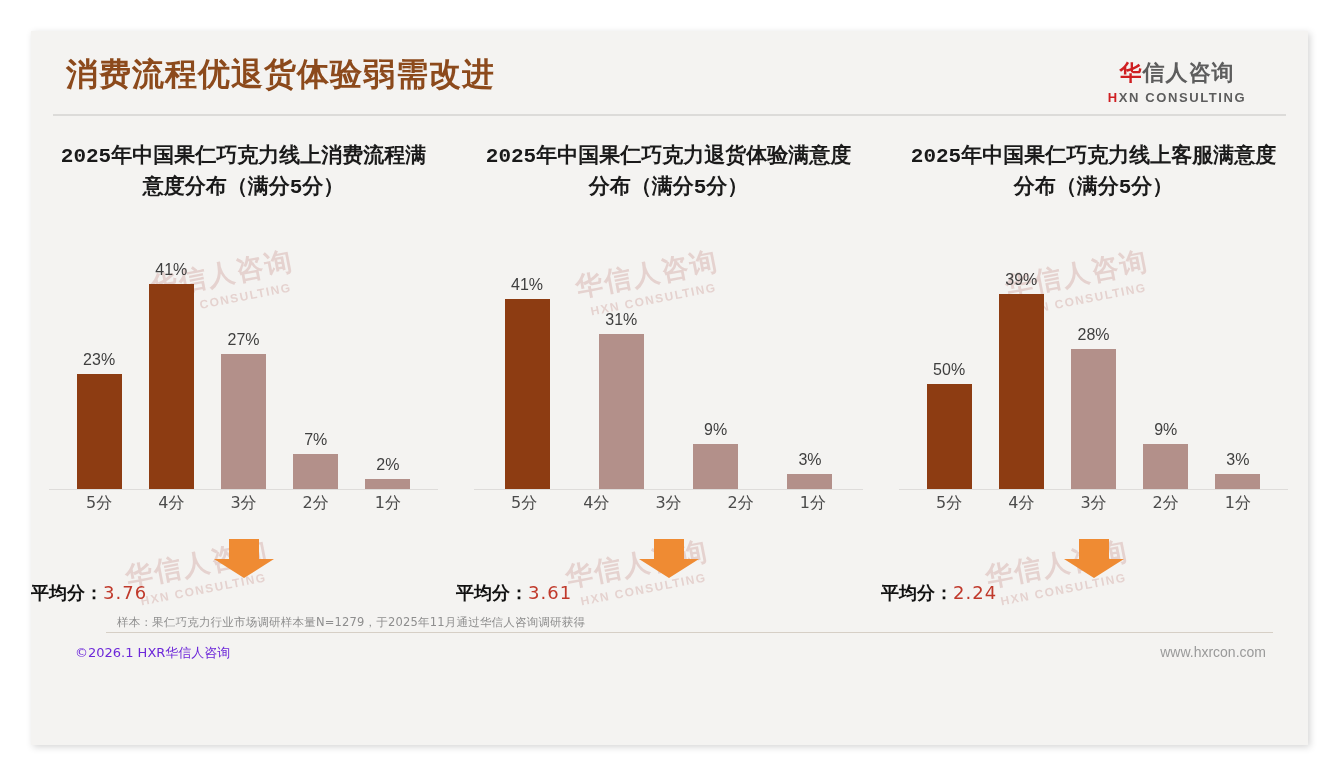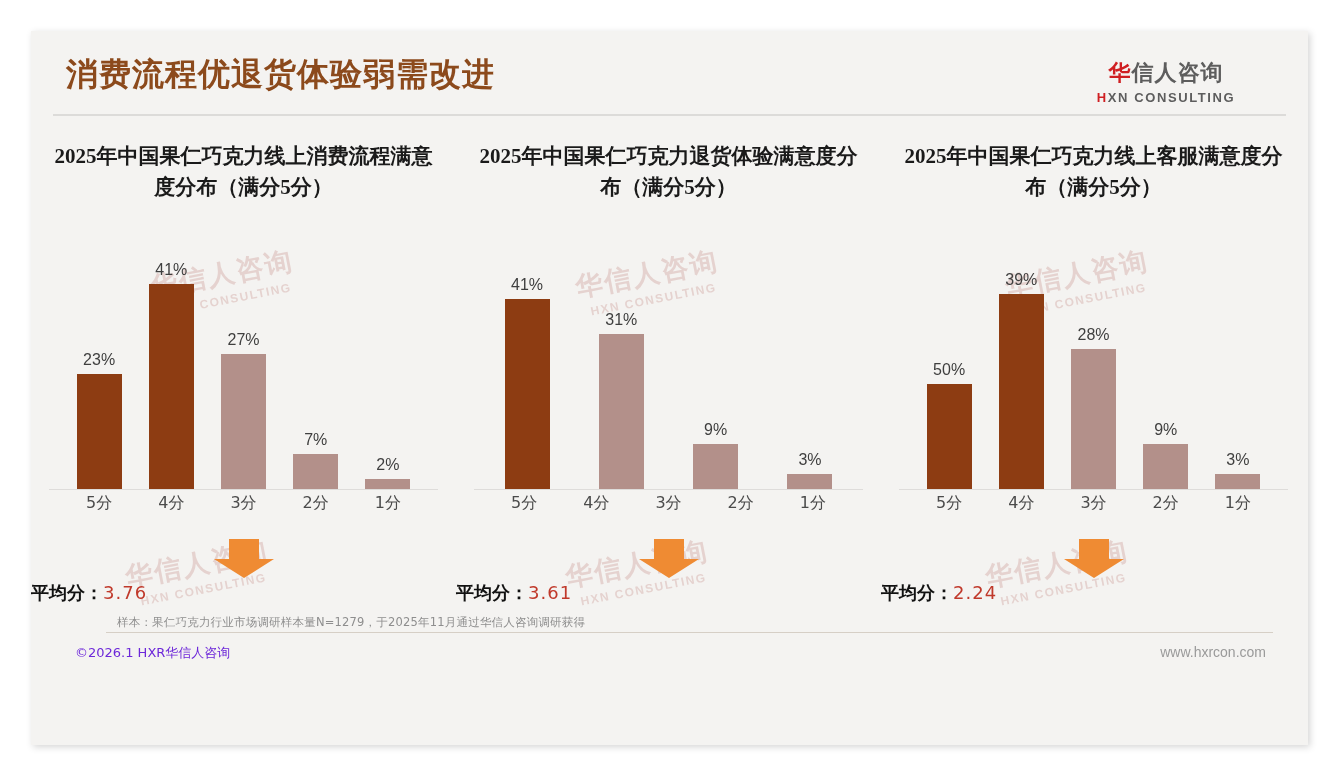--- a/index.html
+++ b/index.html
@@ -45,21 +45,21 @@
     font-size: 12px;
     font-weight: bold;
     letter-spacing: 1.5px;
     margin-top: 1px;
     margin-left: 10px;
   }
 
   
   #header {
     position: absolute;
-    left: 0; top: 0; right: 16px;
+    left: 0; top: 0; right: 5px;
     height: 84px;
   }
   #page-title {
     position: absolute;
     left: 35px;
     top: 22px;
     font-family: "DejaVu Sans", sans-serif;
     font-size: 32px;
     font-weight: bold;
     color: #8c4a1c;
@@ -107,21 +107,21 @@
     top: 110px;
     width: 1277px;
     display: flex;
     flex-direction: row;
   }
   .panel {
     width: 425px;
     position: relative;
   }
   .panel-title {
-    font-family: Liberation Serif, serif;
+    font-family: Liberation Mono, monospace;
     font-weight: bold;
     font-size: 21px;
     color: #1a1a1a;
     line-height: 31px;
     text-align: center;
     padding: 0 22px;
     height: 64px;
   }
 
   .plot {

